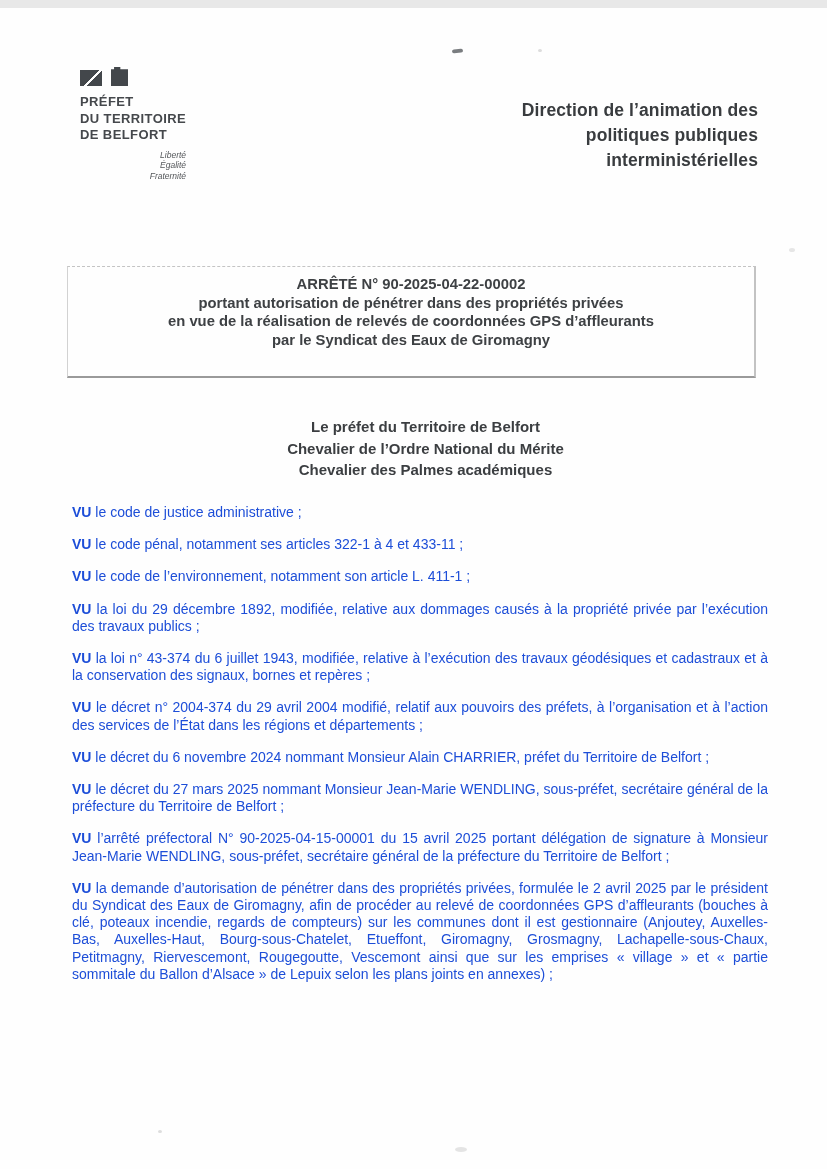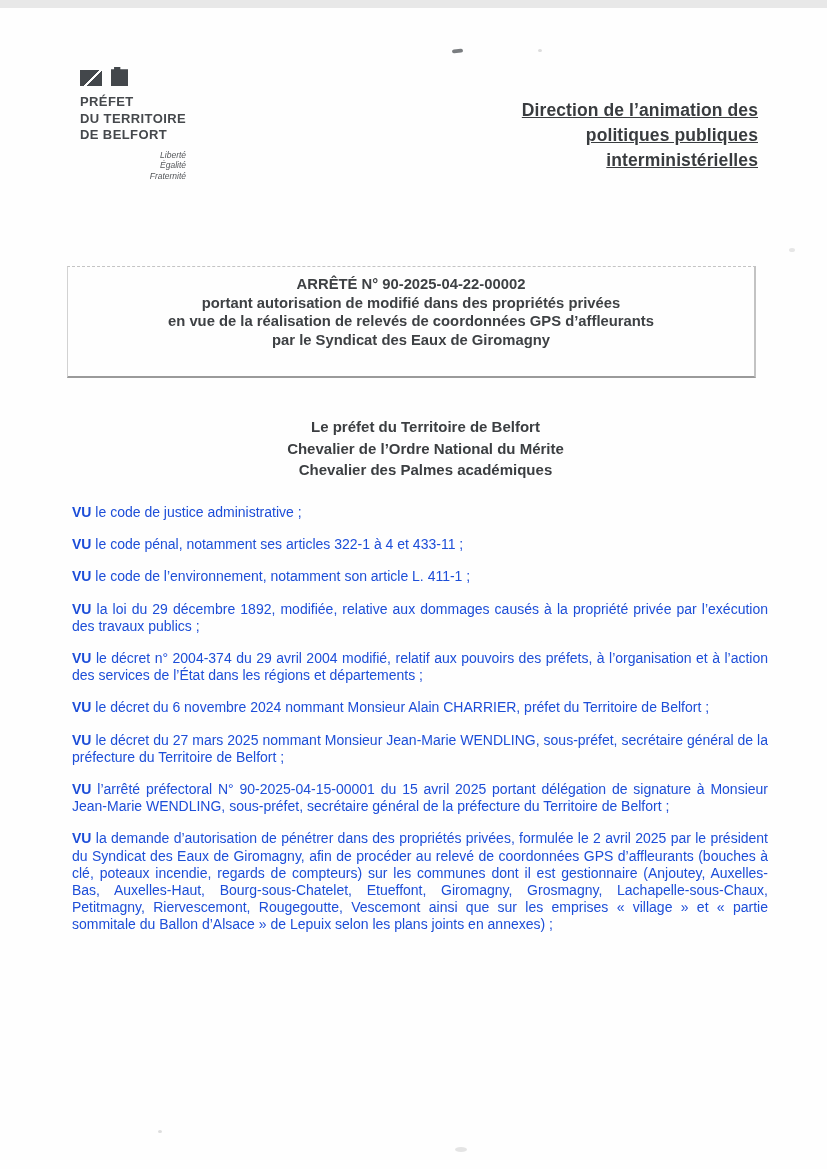--- a/index.html
+++ b/index.html
@@ -28,21 +28,20 @@
   }
   .logo-title { font-weight: bold; font-size: 13px; line-height: 16.5px; letter-spacing: 0.4px; color: #45484c; }
   .logo-motto { margin-top: 6px; font-style: italic; font-size: 8.5px; line-height: 10.5px; color: #54575a; text-align: right; }
 
   
   .direction {
     position: absolute; top: 90px; right: 69px;
     text-align: right; font-weight: bold;
     font-size: 17.5px; line-height: 25px; color: #393c3f;
     letter-spacing: 0.1px;
-    text-decoration: underline;
   }
 
   
   .title-box {
     position: absolute; top: 258px; left: 67px;
     width: 689px; height: 112px;
     border-top: 1px dashed #c4c4c4;
     border-left: 1px solid #d2d2d2;
     border-right: 2px solid #c3c3c3;
     border-bottom: 2px solid #9a9a9a;
@@ -100,36 +99,37 @@
   </div>
 
   <div class="direction">
     <div>Direction de l’animation des</div>
     <div>politiques publiques</div>
     <div>interministérielles</div>
   </div>
 
   <div class="title-box">
     <div>ARRÊTÉ N° 90-2025-04-22-00002</div>
-    <div>portant autorisation de modifié dans des propriétés privées</div>
+    <div>portant autorisation de pénétrer dans des propriétés privées</div>
     <div>en vue de la réalisation de relevés de coordonnées GPS d’affleurants</div>
     <div>par le Syndicat des Eaux de Giromagny</div>
   </div>
 
   <div class="authority">
     <div>Le préfet du Territoire de Belfort</div>
     <div>Chevalier de l’Ordre National du Mérite</div>
     <div>Chevalier des Palmes académiques</div>
   </div>
 
   <div class="body-text" id="paragraphs">
       <p><span class="lead">VU</span><span> le code de justice administrative ;</span></p>
       <p><span class="lead">VU</span><span> le code pénal, notamment ses articles 322-1 à 4 et 433-11 ;</span></p>
       <p><span class="lead">VU</span><span> le code de l’environnement, notamment son article L. 411-1 ;</span></p>
       <p><span class="lead">VU</span><span> la loi du 29 décembre 1892, modifiée, relative aux dommages causés à la propriété privée par l’exécution des travaux publics ;</span></p>
+      <p><span class="lead">VU</span><span> la loi n° 43-374 du 6 juillet 1943, modifiée, relative à l’exécution des travaux géodésiques et cadastraux et à la conservation des signaux, bornes et repères ;</span></p>
       <p><span class="lead">VU</span><span> le décret n° 2004-374 du 29 avril 2004 modifié, relatif aux pouvoirs des préfets, à l’organisation et à l’action des services de l’État dans les régions et départements ;</span></p>
       <p><span class="lead">VU</span><span> le décret du 6 novembre 2024 nommant Monsieur Alain CHARRIER, préfet du Territoire de Belfort ;</span></p>
       <p><span class="lead">VU</span><span> le décret du 27 mars 2025 nommant Monsieur Jean-Marie WENDLING, sous-préfet, secrétaire général de la préfecture du Territoire de Belfort ;</span></p>
       <p><span class="lead">VU</span><span> l’arrêté préfectoral N° 90-2025-04-15-00001 du 15 avril 2025 portant délégation de signature à Monsieur Jean-Marie WENDLING, sous-préfet, secrétaire général de la préfecture du Territoire de Belfort ;</span></p>
       <p><span class="lead">VU</span><span> la demande d’autorisation de pénétrer dans des propriétés privées, formulée le 2 avril 2025 par le président du Syndicat des Eaux de Giromagny, afin de procéder au relevé de coordonnées GPS d’affleurants (bouches à clé, poteaux incendie, regards de compteurs) sur les communes dont il est gestionnaire (Anjoutey, Auxelles-Bas, Auxelles-Haut, Bourg-sous-Chatelet, Etueffont, Giromagny, Grosmagny, Lachapelle-sous-Chaux, Petitmagny, Riervescemont, Rougegoutte, Vescemont ainsi que sur les emprises « village » et « partie sommitale du Ballon d’Alsace » de Lepuix selon les plans joints en annexes) ;</span></p>
     </div>
 
   <span class="speck speck-a"></span>
   <span class="speck speck-b"></span>
   <span class="speck speck-c"></span>

